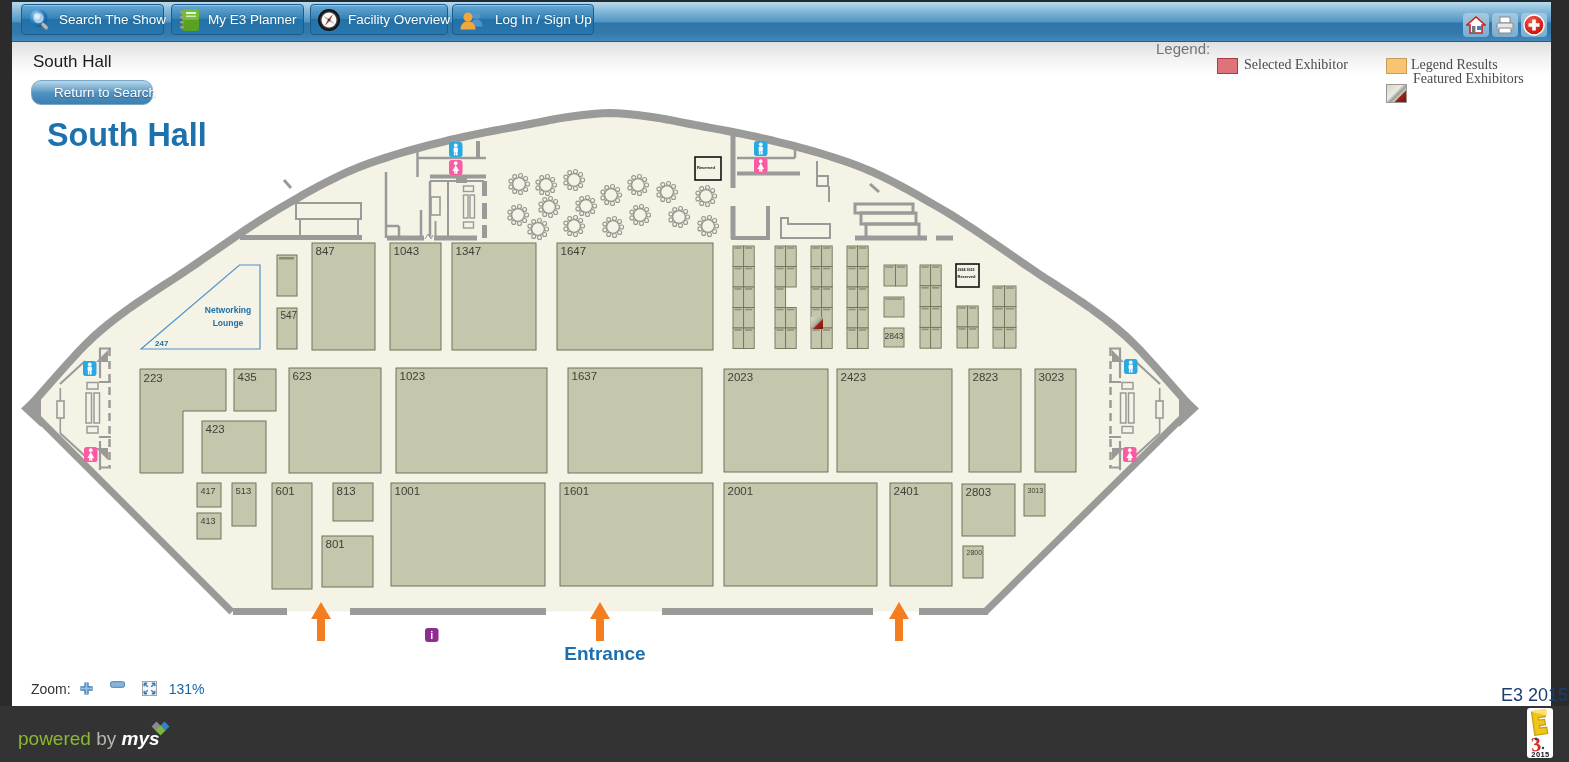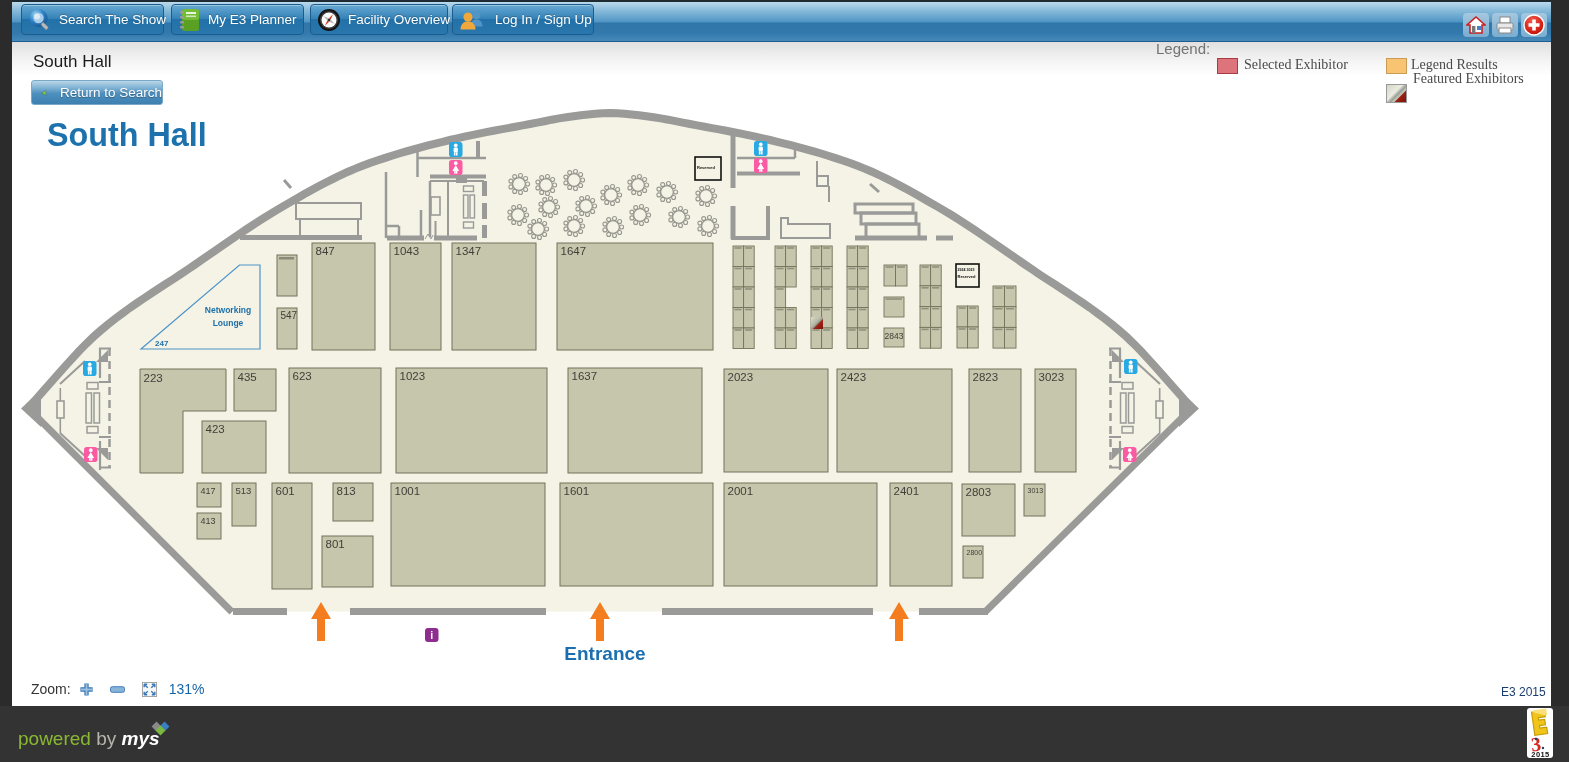--- a/index.html
+++ b/index.html
@@ -15,31 +15,31 @@
 background:linear-gradient(to bottom,#e0e0e0 0%,#f4f4f4 55%,#fff 100%)}
 .tab{position:absolute;top:4px;height:31px;border-radius:4px;border:1px solid #1b5c8f;
 background:linear-gradient(to bottom,#67a9d4 0%,#3381b6 48%,#2271a8 50%,#2a77ad 100%);
 box-shadow:inset 0 1px 0 rgba(255,255,255,.35);color:#fff;font-size:13.5px;
 display:flex;align-items:center;box-sizing:border-box;white-space:nowrap;text-shadow:0 -1px 1px rgba(0,0,0,.25)}
 .tab svg{margin:0 7px 0 6px;flex:none}
 .tbtn{position:absolute;top:13px;width:26px;height:24px;border-radius:4px;
 background:linear-gradient(to bottom,#a5c8df,#79add0);display:flex;align-items:center;
 justify-content:center}
 #smalltitle{position:absolute;left:33px;top:52px;font-size:17px;color:#1b1b1b}
-#retbtn{position:absolute;left:31px;top:80px;width:132px;height:25px;border-radius:3px;
+#retbtn{position:absolute;left:31px;top:80px;width:122px;height:25px;border-radius:10px;
 background:linear-gradient(to bottom,#b9d6e8 0%,#7fb2d4 30%,#4d8fbe 55%,#3d80b0 100%);
 border:1px solid #7aa9c8;box-sizing:border-box;color:#fff;font-size:13.5px;white-space:nowrap;
 display:flex;align-items:center;text-shadow:0 1px 1px rgba(0,0,0,.3)}
 #bigtitle{position:absolute;left:47px;top:115px;font-size:34px;font-weight:bold;
 color:#1d72ae;transform:scaleX(.95);transform-origin:left;letter-spacing:0px}
 #legend{position:absolute;left:1156px;top:40px;font-size:15px;color:#737373}
 .leglbl{font-family:Liberation Serif, serif;font-size:14px;color:#4a4a4a;white-space:nowrap}
 #zoomrow{position:absolute;left:31px;top:681px;font-size:14px;color:#333;
-display:flex;align-items:center}
-#e3txt{position:absolute;left:1501px;top:685px;font-size:12px;color:#1c3e6e}
+display:flex;}
+#e3txt{position:absolute;left:1501px;top:685px;font-size:18px;color:#1c3e6e}
 #mys{position:absolute;left:18px;top:720px;color:#fff}
 #e3logo{position:absolute;left:1527px;top:708px;width:26px;height:50px;background:#fff;
 border-radius:3px;overflow:hidden}
 #mapsvg{position:absolute;left:0;top:0}
 </style></head><body>
 
 <div id="panel"></div>
 
 <div id="undertb"></div>
 

